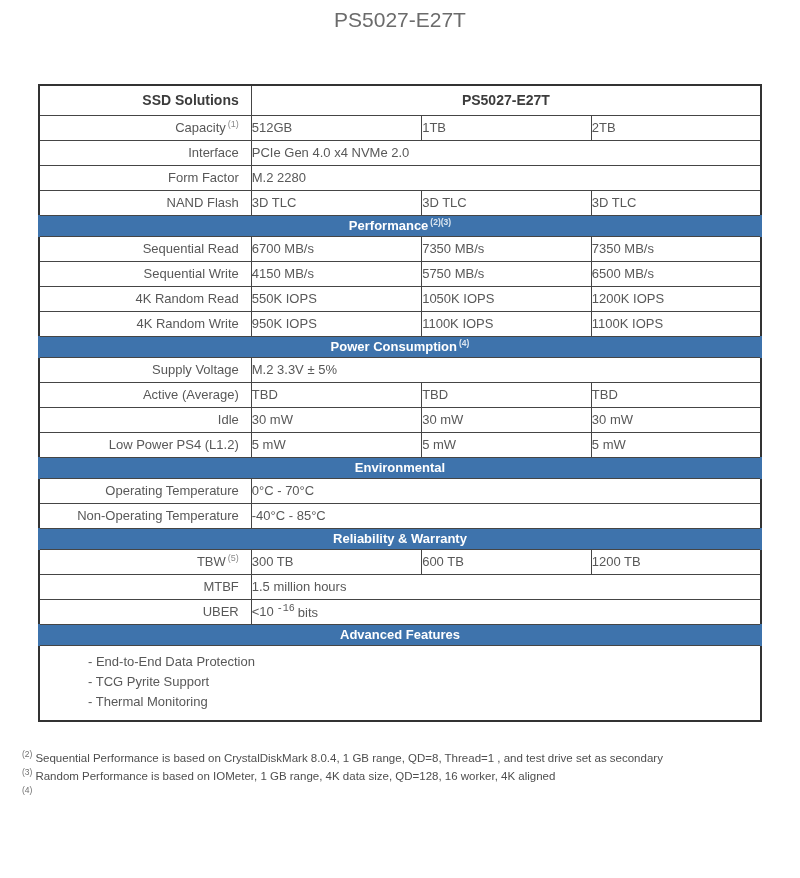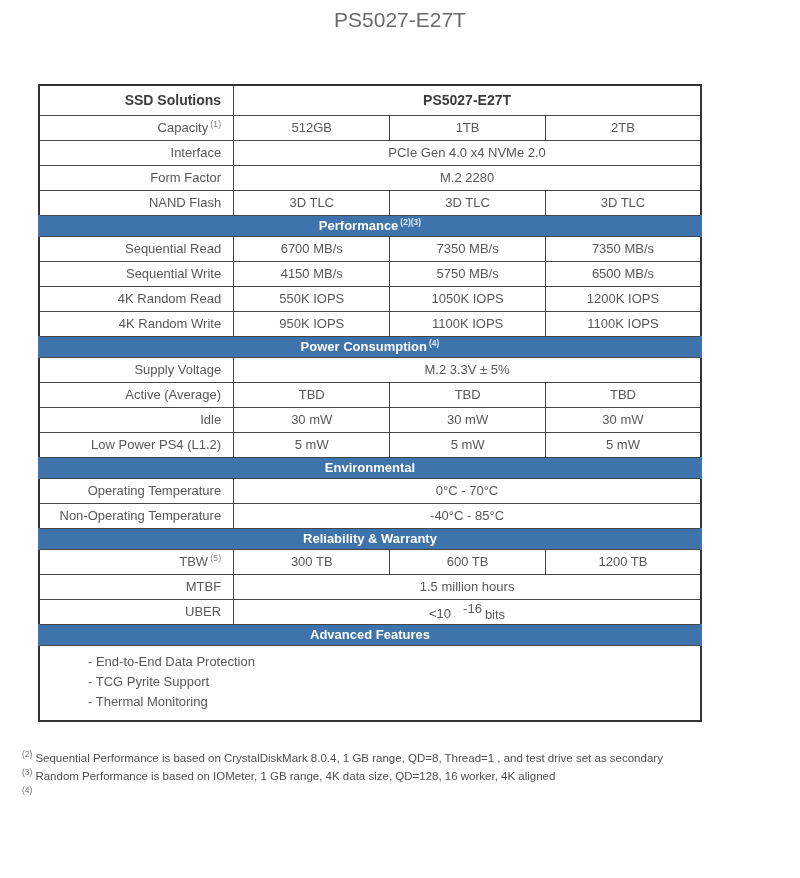--- a/index.html
+++ b/index.html
@@ -22,50 +22,50 @@
   }
   .subtitle {
     margin-top: 8px;
     text-align: center;
     font-size: 21px;
     font-weight: 500;
     color: #6b6b6b;
   }
 
   table.spec {
-    width: 664px;
+    width: 724px;
     margin: 52px auto 0 38px;
     border-collapse: collapse;
     table-layout: fixed;
     font-size: 13px;
     color: #585858;
     border: 2px solid #333333;
   }
   table.spec td {
     border: 1px solid #454545;
     height: 25px;
     vertical-align: middle;
   }
   tr.hdr td { height: 30px; font-size: 14px; font-weight: bold; color: #3c3c3c; }
   td.lbl { text-align: right; padding-right: 12px; }
-  td.c   { text-align: center; }
+  td.c   { text-align: left; }
   td.hdr-r { text-align: center; }
 
   tr.sec td {
     background: #3e73ac;
     color: #ffffff;
     font-weight: bold;
     text-align: center;
     height: 21px;
     font-size: 13px;
     border-left: 2px solid #3e73ac;
     border-right: 2px solid #3e73ac;
   }
   sup.sp  { font-size: 9px; color: #8a8a8a; margin-left: 2px; }
-  sup.spv { font-size: 13px; margin-left: 12px; }
+  sup.spv { font-size: 10px; margin-left: 3px; font-family: Liberation Mono, monospace; }
   sup.sps { font-size: 8.5px; color: #dce6f0; margin-left: 2px; }
 
   td.feat { padding: 6px 8px 8px 48px; }
   td.feat .fline { line-height: 1.55; font-size: 13px; color: #585858; }
 
   .notes { margin: 26px 0 0 22px; font-size: 11.5px; color: #4e4e4e; }
   .note  { line-height: 1.42; }
   .note sup { font-size: 8.5px; color: #6f6f6f; }
   .note .ntxt { margin-left: 3px; }
   .sufx { margin-left: 3px; }

